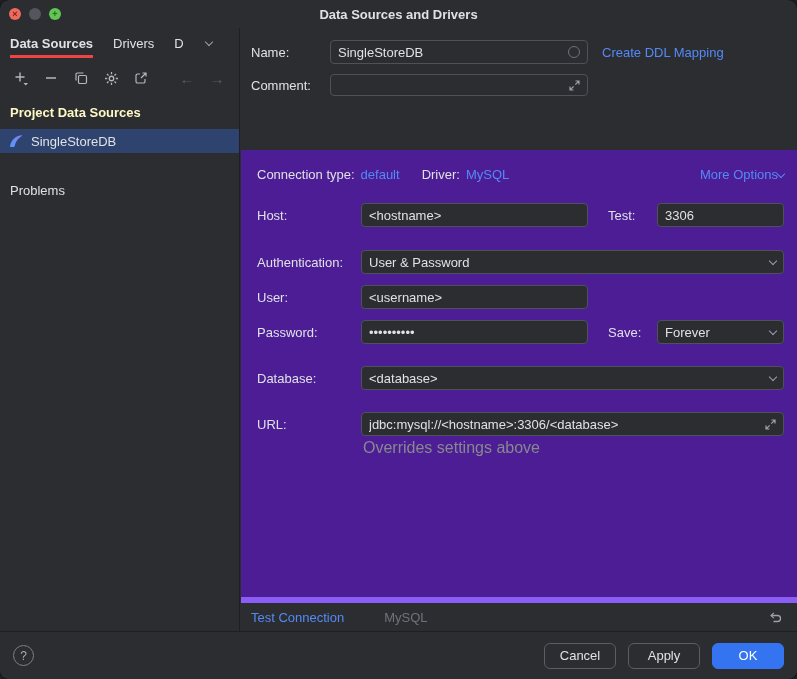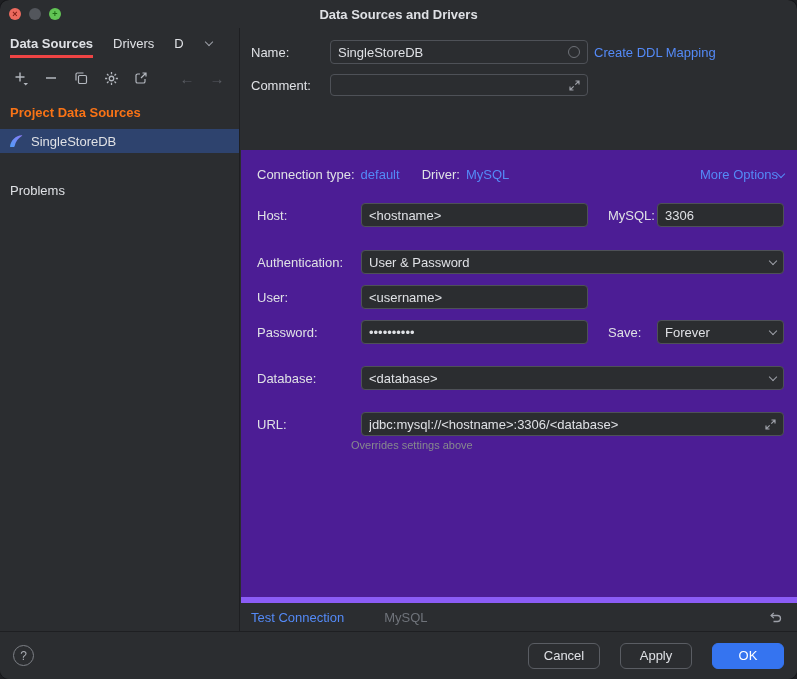--- a/index.html
+++ b/index.html
@@ -22,21 +22,21 @@
   .sidebar{position:absolute;left:0;top:28px;width:240px;height:603px;background:#2b2d30;border-right:1px solid #1e1f22;}
   .s-tabs{height:30px;display:flex;align-items:stretch;padding:0 10px;gap:20px;}
   .s-tab{display:flex;align-items:center;color:#dfe1e5;cursor:default;}
   .s-tab.active{font-weight:bold;border-bottom:3px solid #ef4444;padding-top:3px;}
   .s-tab-chev{display:flex;align-items:center;margin-left:2px;color:#9da0a8;}
   .chev{display:inline-block;width:6px;height:6px;border-right:1.6px solid currentColor;border-bottom:1.6px solid currentColor;transform:rotate(45deg);margin-top:-3px;}
   .toolbar{display:flex;align-items:center;gap:12px;padding:11px 10px 9px 12px;color:#b4b8bf;}
   .tbtn{width:18px;height:18px;display:flex;align-items:center;justify-content:center;}
   .nav-arrow{font-size:15px;color:#5a5d63;width:18px;text-align:center;}
   .nav-arrow.back{margin-left:16px;}
-  .section-title{padding:9px 10px 6px 10px;font-weight:bold;color:#f97316;}
+  .section-title{padding:9px 10px 6px 10px;font-weight:bold;color:#fef9c3;}
   .ds-item{height:24px;display:flex;align-items:center;gap:7px;padding:0 8px;background:#2e436e;margin-top:3px;cursor:default;}
   .problems{position:absolute;top:155px;left:10px;color:#dfe1e5;}
   
   .main{position:absolute;left:241px;top:28px;width:556px;height:603px;background:#2b2d30;}
   .row-flex{display:flex;align-items:center;}
   .name-row{position:absolute;top:12px;left:10px;right:14px;height:24px;}
   .flabel{color:#dfe1e5;}
   .w79{width:79px;flex:none;}
   .field{background:#2b2d30;border:1px solid #4e5157;border-radius:4px;height:24px;display:flex;align-items:center;padding:0 7px;color:#dfe1e5;}
   .field input{background:transparent;border:none;outline:none;color:#dfe1e5;font:13px "Liberation Sans","DejaVu Sans",sans-serif;flex:1;min-width:0;padding:0;}
@@ -50,32 +50,32 @@
   .m-tab.active{border-bottom:3px solid #3574f0;padding-top:3px;margin-bottom:-1px;}
   .content{position:absolute;top:122px;left:0;right:0;bottom:34px;background:#4c1d95;}
   .frow{position:absolute;left:16px;right:13px;height:24px;display:flex;align-items:center;}
   .lblcol{width:104px;flex:none;color:#dfe1e5;}
   .w227{width:227px;}
   .w127{width:127px;}
   .w423{width:423px;}
   .gaplbl{width:49px;flex:none;margin-left:20px;color:#dfe1e5;}
   .select{justify-content:space-between;cursor:default;}
   .select .chev{color:#9da0a8;flex:none;margin-left:8px;}
-  .hint{position:absolute;left:110px;top:289px;font-size:11px;color:#87898e;}
+  .hint{position:absolute;left:122px;top:289px;font-size:16px;color:#87898e;}
   .conn-footer{position:absolute;left:0;right:0;bottom:0;height:34px;background:#2b2d30;border-top:6px solid #8b5cf6;display:flex;align-items:center;padding:0 14px 0 10px;}
   .mysql-muted{color:#6f737a;margin-left:40px;}
   .revert{margin-left:auto;display:flex;align-items:center;}
   .more-options{margin-left:auto;display:flex;align-items:center;color:#548af7;cursor:pointer;}
   .more-options .chev{margin-top:-1px;}
   .ct-gap{margin-left:6px;}
   .drv-gap{margin-left:22px;}
   
   .dialog-footer{position:absolute;left:0;right:0;bottom:0;height:48px;background:#2b2d30;border-top:1px solid #1e1f22;display:flex;align-items:center;padding:0 13px;}
   .help{width:21px;height:21px;border-radius:50%;border:1.2px solid #7d8086;color:#a8abb2;display:flex;align-items:center;justify-content:center;font-size:12px;cursor:pointer;}
-  .btns{margin-left:auto;display:flex;gap:20px;}
+  .btns{margin-left:auto;display:flex;gap:12px;}
   .btn{height:26px;min-width:72px;padding:0 14px;border-radius:6px;border:1px solid #5a5d63;background:#2b2d30;color:#dfe1e5;
        font:13px "Liberation Sans","DejaVu Sans",sans-serif;display:flex;align-items:center;justify-content:center;cursor:pointer;}
   .btn.primary{background:#3574f0;border-color:#3574f0;color:#ffffff;}
   svg{display:block;}
 </style>
 </head>
 <body>
 
 <div class="window">
 
@@ -155,21 +155,21 @@
   </div>
 
   <div class="main">
 
     <div class="name-row row-flex">
       <span class="flabel w79">Name:</span>
       <div class="field w258">
         <input type="text" value="SingleStoreDB" style="">
         <span class="name-circle"></span>
       </div>
-      <span class="link" style="margin-left:6px;">Create DDL Mapping</span>
+      <span class="link" style="margin-left:14px;">Create DDL Mapping</span>
     </div>
 
     <div class="comment-row row-flex">
       <span class="flabel w79">Comment:</span>
       <div class="field w258 h22">
         <input type="text" value="" style="">
         <svg width="11" height="11" viewBox="0 0 11 11">
           <g stroke="#9da0a8" stroke-width="1.2" fill="none">
             <path d="M6.5 1H10v3.5M10 1L6.3 4.7M4.5 10H1V6.5M1 10l3.7-3.7"></path>
           </g>
@@ -189,21 +189,21 @@
           <span>More Options</span>
           <span class="chev"></span>
         </span>
       </div>
 
       <div class="frow" style="top:53px;">
         <span class="lblcol">Host:</span>
         <div class="field w227">
           <input type="text" value="&lt;hostname&gt;" style="">
         </div>
-        <span class="gaplbl">MySQL:</span>
+        <span class="gaplbl">Test:</span>
         <div class="field w127">
           <input type="text" value="3306" style="">
         </div>
       </div>
 
       <div class="frow" style="top:100px;">
         <span class="lblcol">Authentication:</span>
         <div class="field select w423">
           <span>User &amp; Password</span>
           <span class="chev"></span>

